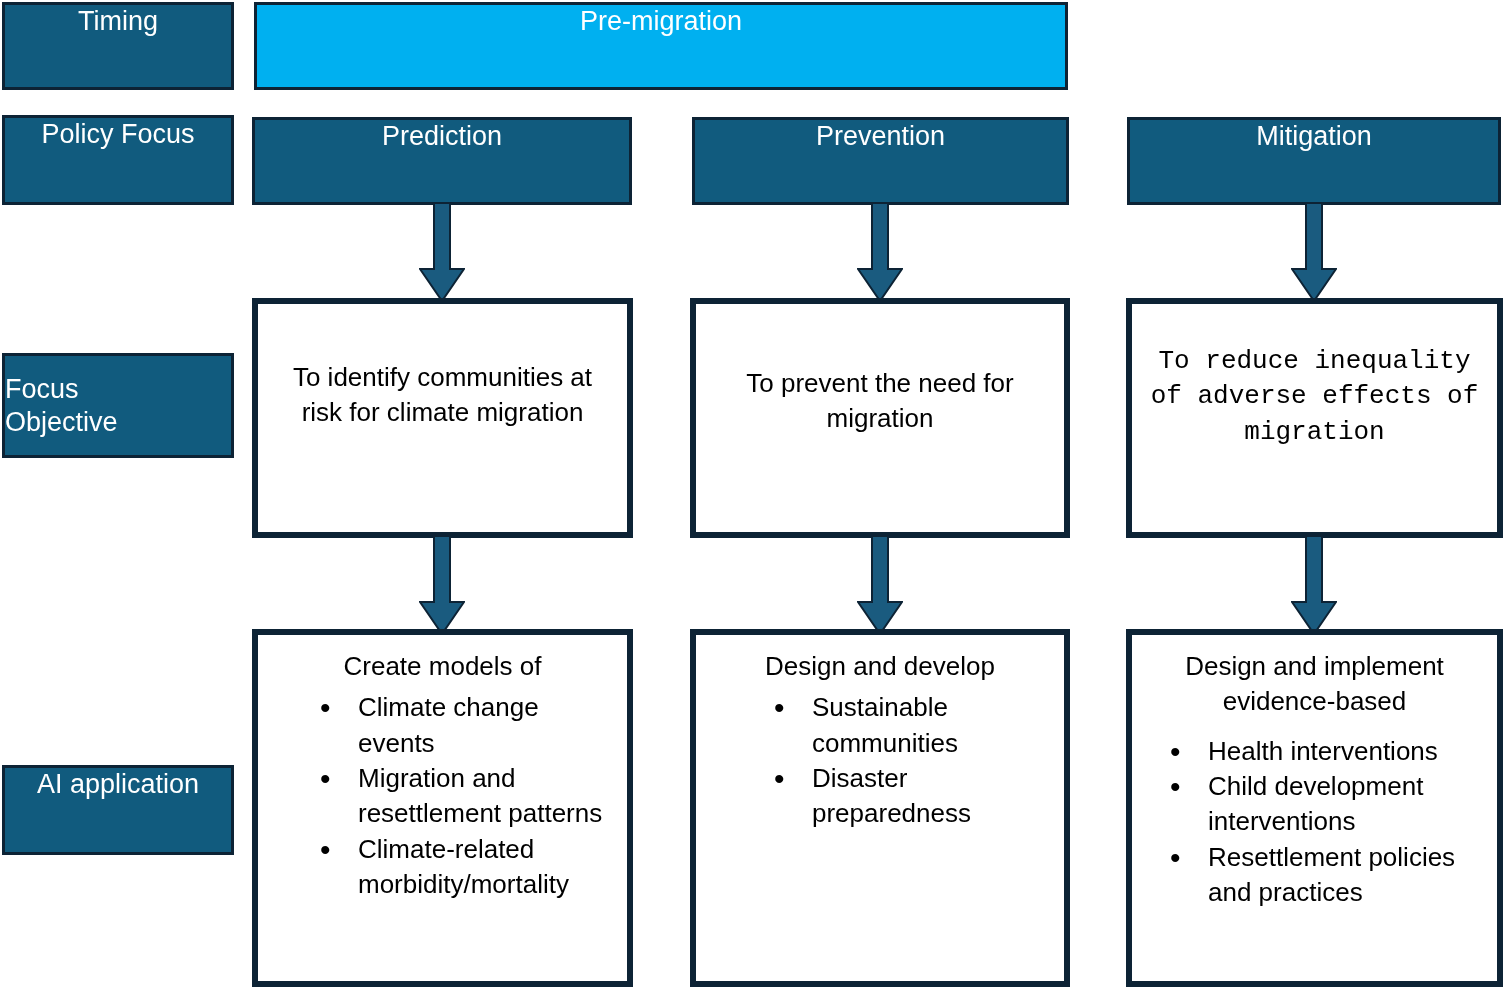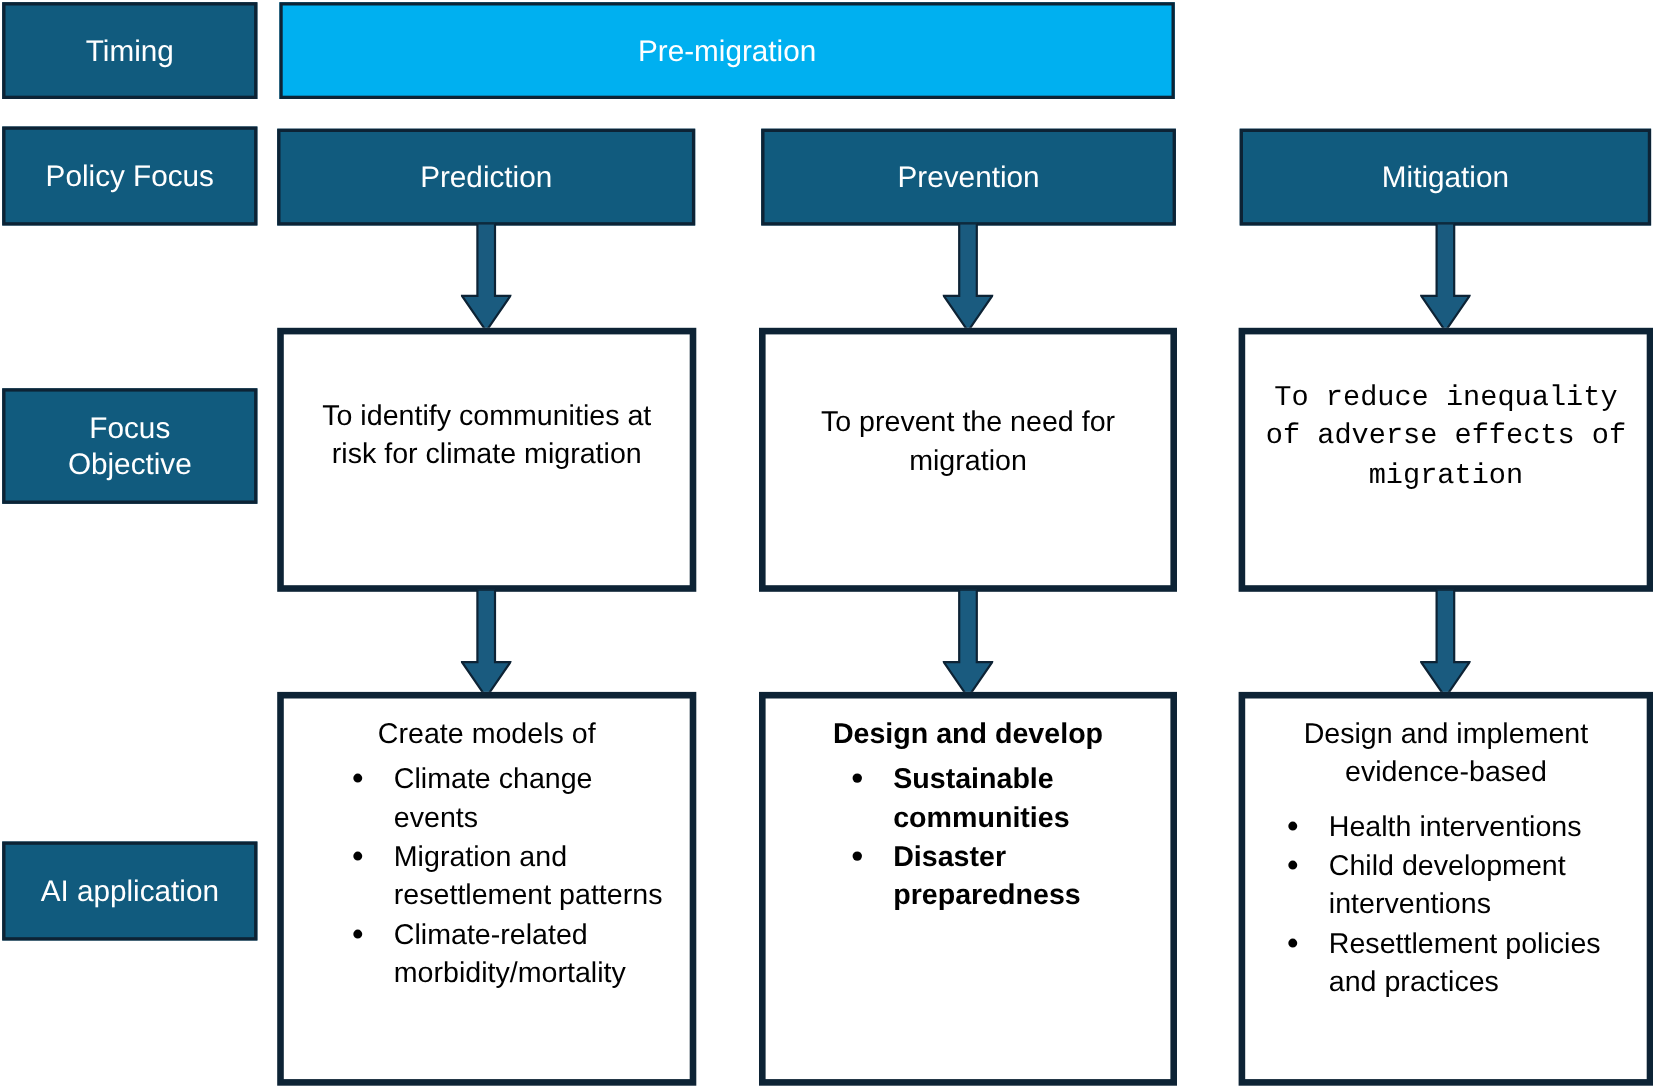--- a/index.html
+++ b/index.html
@@ -16,21 +16,21 @@
     height: 991px;
     background: #ffffff;
     overflow: hidden;
   }
 
   
   .box {
     position: absolute;
     box-sizing: border-box;
     display: flex;
-    align-items: center;
+    align-items: flex-start;
     justify-content: center;
     text-align: center;
   }
 
   
   .box-dark {
     background: #115B7E;
     border: 3px solid #0D2335;
     color: #ffffff;
     font-size: 27px;
@@ -194,21 +194,21 @@
     <div class="inner">
       <div class="head-line">Create models of</div>
       <ul class="bullets">
         <li>Climate change events</li>
         <li>Migration and resettlement patterns</li>
         <li>Climate-related morbidity/mortality</li>
       </ul>
     </div>
   </div>
 
-  <div class="box box-white" style="left:690px; top:629px; width:380px; height:358px;font-weight:bold;">
+  <div class="box box-white" style="left:690px; top:629px; width:380px; height:358px;">
     <div class="inner">
       <div class="head-line">Design and develop</div>
       <ul class="bullets" style="padding-left:68px;">
         <li>Sustainable communities</li>
         <li>Disaster preparedness</li>
       </ul>
     </div>
   </div>
 
   <div class="box box-white" style="left:1126px; top:629px; width:377px; height:358px;">

